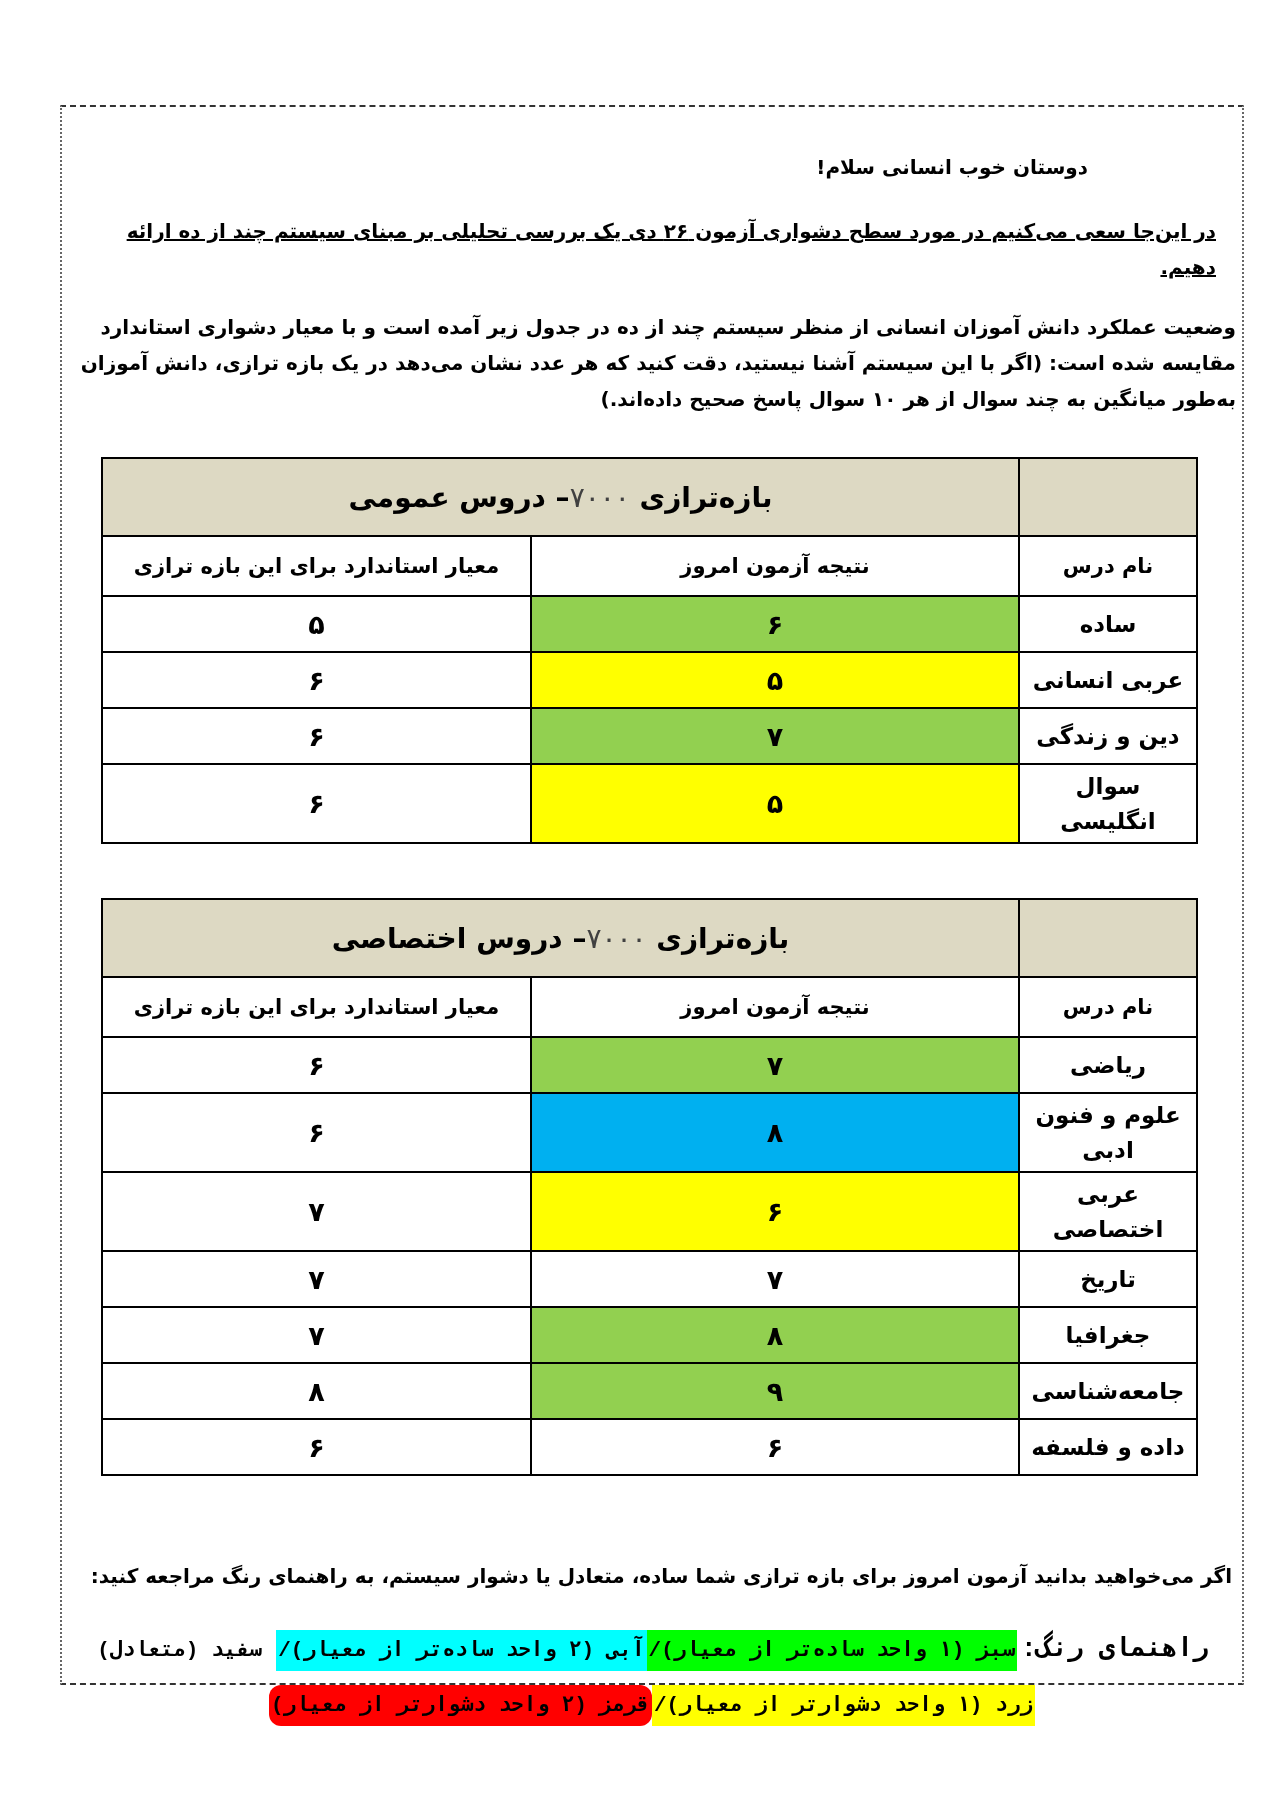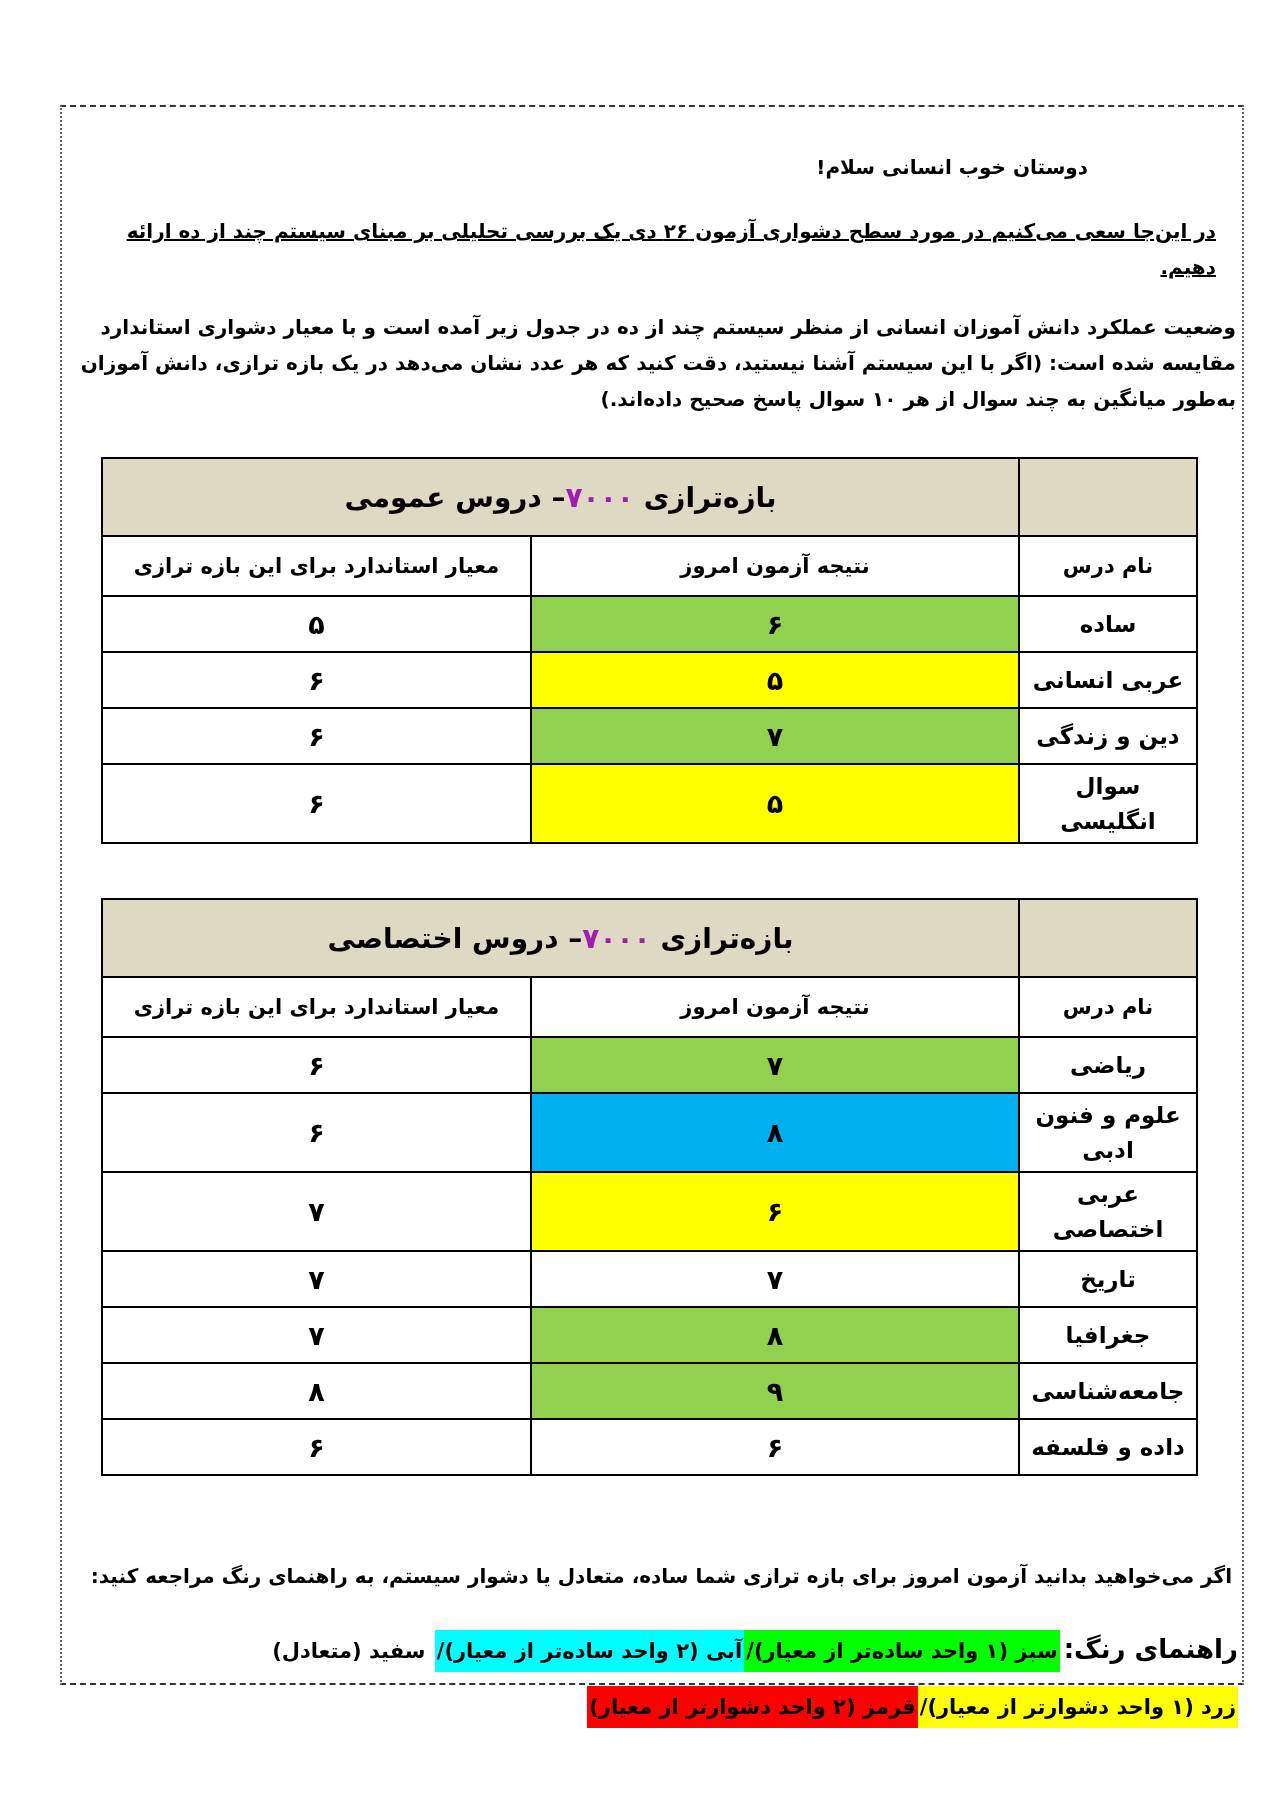--- a/index.html
+++ b/index.html
@@ -48,21 +48,21 @@
   }
   .col-course  { width: 178px; }
   .col-result  { width: 488px; }
   .col-standard{ width: 429px; }
 
   tr.title-row td {
     height: 78px;
     font-size: 28px;
     font-weight: bold;
   }
-  .red-num { color: #a21caf; font-weight: bold; }
+  .red-num { color: #404040; font-weight: normal; }
   tr.header-row td {
     height: 60px;
     font-size: 21px;
     font-weight: bold;
   }
   tr.data-row td { height: 56px; }
   td.course {
     font-weight: bold;
     font-size: 23px;
     line-height: 1.5;
@@ -71,21 +71,23 @@
     font-weight: bold;
     font-size: 27px;
   }
 
   .closing {
     margin: 82px 6px 0 0;
     text-align: right;
   }
   .legend {
     margin-top: 30px;
+    text-align: center;
     direction: rtl;
+    font-family: Liberation Mono, monospace;
   }
   .legend-line { line-height: 50px; }
   .legend-line + .legend-line { margin-top: 4px; }
   .legend-label {
     font-size: 26px;
     font-weight: bold;
     padding-left: 4px;
   }
   .legend-seg {
     font-size: 21px;
@@ -193,17 +195,17 @@
         <td class="num" style="background-color: rgb(255, 255, 255);">۶</td>
         <td class="num">۶</td>
       </tr>
     </tbody>
       </table>
 
     <p class="para closing">اگر می‌خواهید بدانید آزمون امروز برای بازه ترازی شما ساده، متعادل یا دشوار سیستم، به راهنمای رنگ مراجعه کنید:</p>
 
     <div class="legend">
       <div class="legend-line"><span class="legend-label">راهنمای رنگ:</span><span class="legend-seg" style="background-color: rgb(0, 255, 0);">سبز (۱ واحد ساده‌تر از معیار)/</span><span class="legend-seg" style="background-color: rgb(0, 255, 255);">آبی (۲ واحد ساده‌تر از معیار)/</span><span class="legend-seg"> سفید (متعادل)</span></div>
-      <div class="legend-line"><span class="legend-seg" style="background-color: rgb(255, 255, 0);">زرد (۱ واحد دشوارتر از معیار)/</span><span class="legend-seg" style="background-color: rgb(255, 0, 0);">قرمز (۲ واحد دشوارتر از معیار)</span></div>
+      <div class="legend-line"><span class="legend-seg" style="background-color: rgb(255, 255, 0);">زرد (۱ واحد دشوارتر از معیار)/</span><span class="legend-seg" style="background-color: rgb(255, 0, 0); border-radius: 12px;">قرمز (۲ واحد دشوارتر از معیار)</span></div>
     </div>
 
   </div>
 </div>
 
 </body></html>

